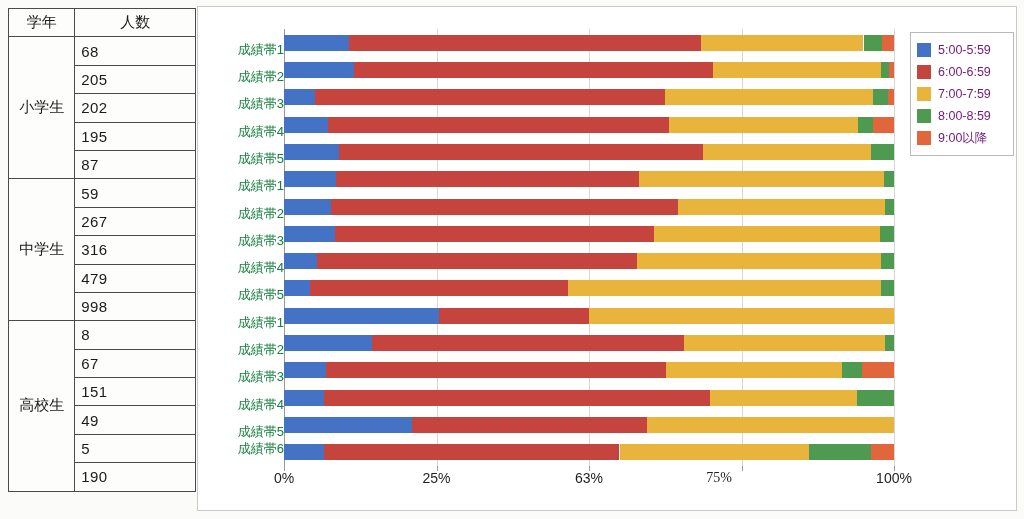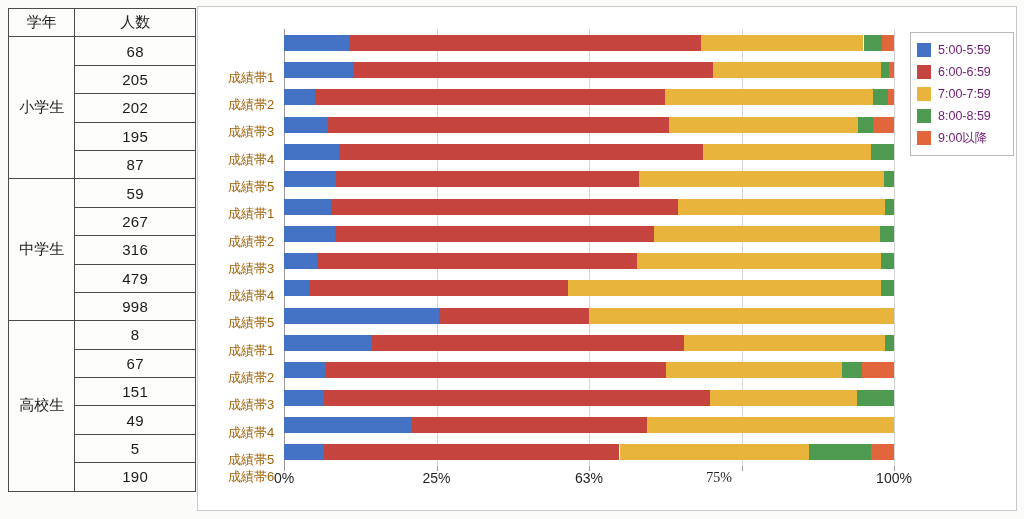--- a/index.html
+++ b/index.html
@@ -37,21 +37,21 @@
     box-sizing: border-box;
     background: #fdfdfb;
   }
   #data-table th {
     text-align: center;
     font-size: 15px;
   }
   .col-grade { width: 66px; }
   .col-count { width: 120px; }
   td.count-cell {
-    text-align: center;
+    text-align: left;
     font-size: 16px;
     letter-spacing: 0.3px;
   }
   td.grade-cell {
     text-align: center;
     vertical-align: middle;
     font-size: 15px;
   }
 
   
@@ -79,26 +79,25 @@
     position: absolute;
     left: 30px;
     top: 29px;
     width: 56px;
     height: 425px;
   }
   .cat-label {
     position: absolute;
     right: 0;
     width: 100%;
-    text-align: left;
+    text-align: right;
     font-size: 13px;
-    color: #a16207;
+    color: #15803d;
     white-space: nowrap;
     line-height: 1;
-    margin-top: 28px;
   }
 
   
   #plot-area {
     position: absolute;
     left: 86px;
     top: 22px;
     width: 610px;
     height: 437px;
   }

